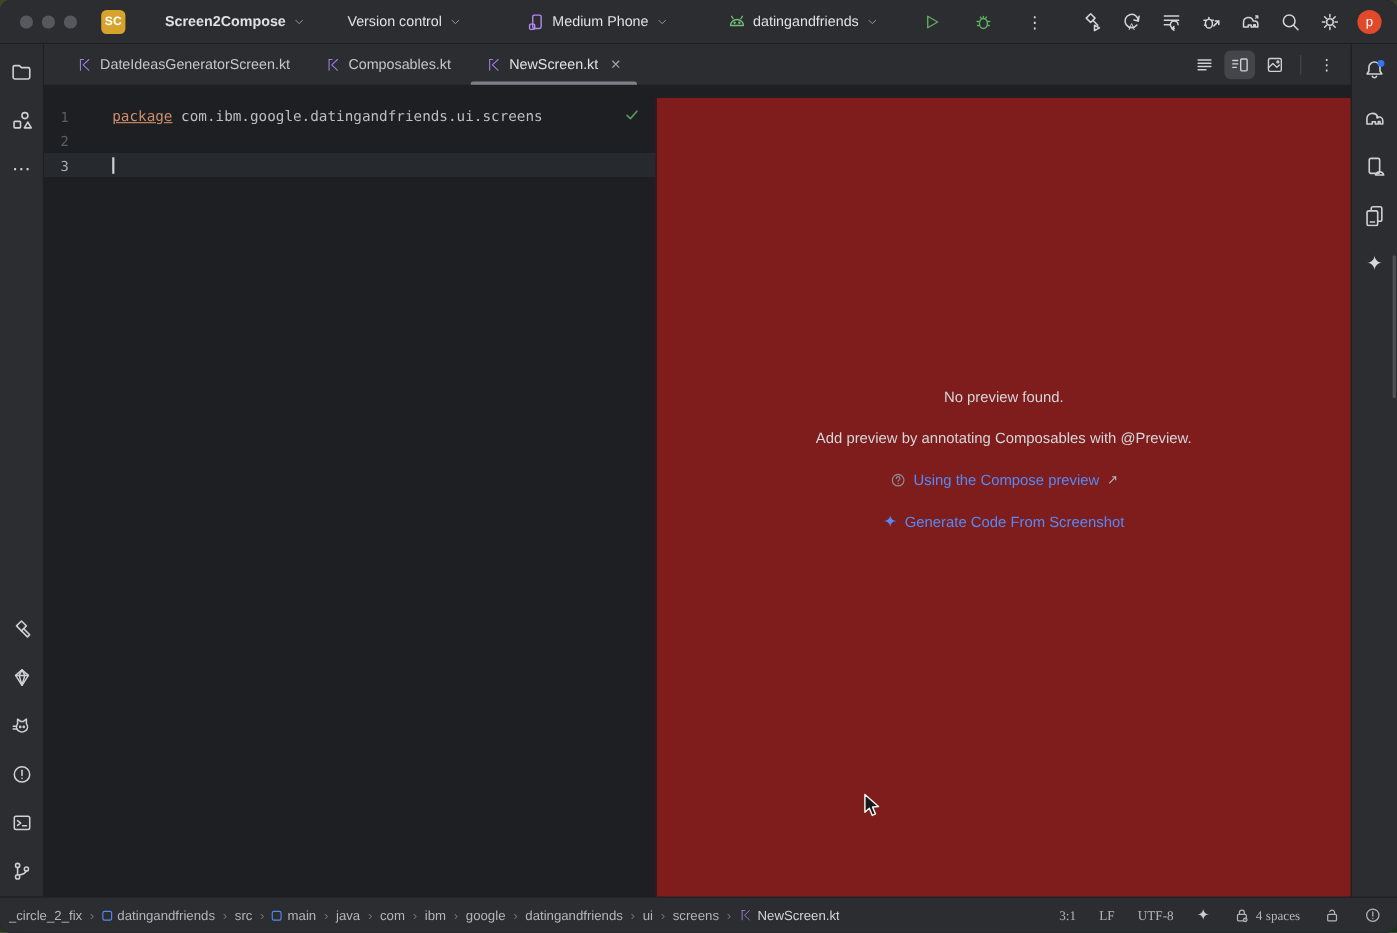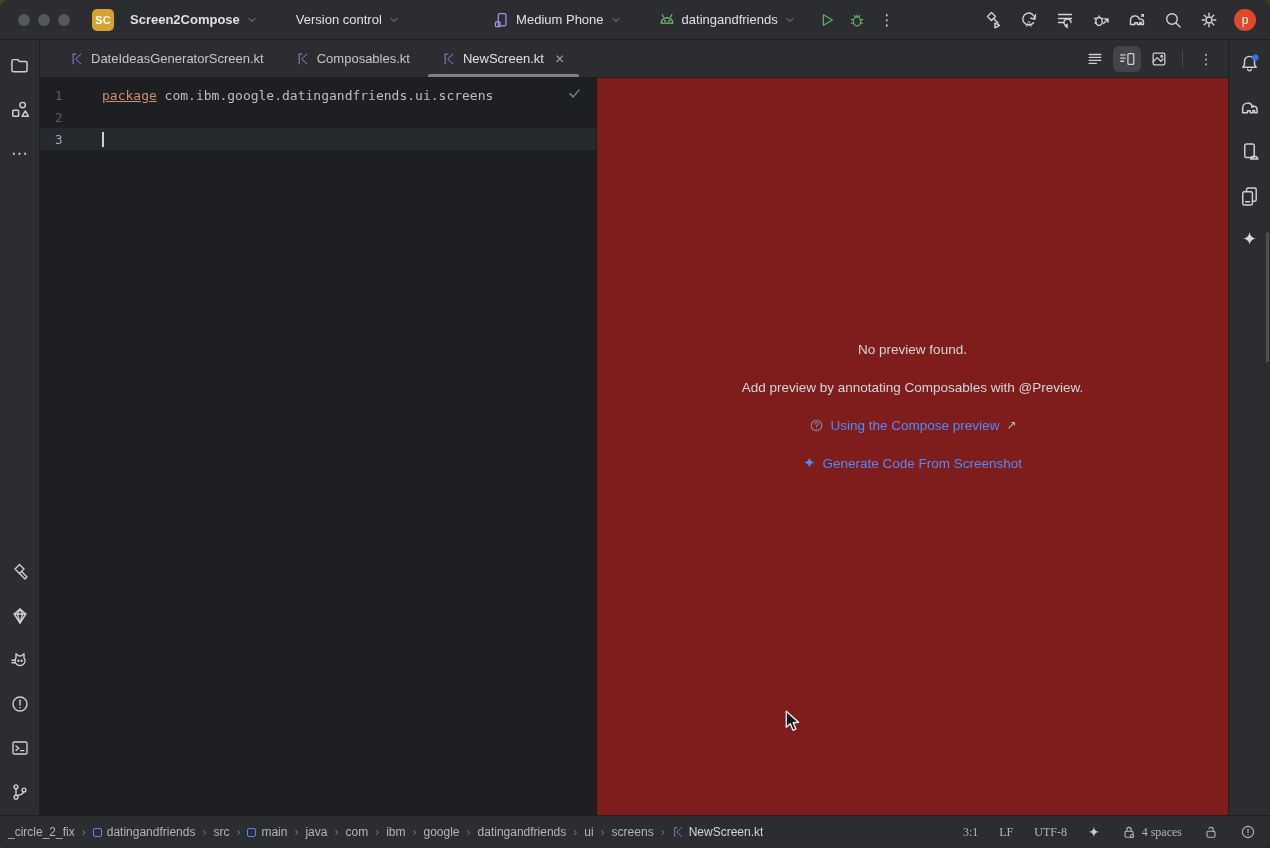--- a/index.html
+++ b/index.html
@@ -25,25 +25,25 @@
   }
   .traffic { display:flex; gap:8px; margin-right:14px; }
   .traffic span { width:12px; height:12px; border-radius:50%; background:#55585c; }
   .badge-sc {
     width:22px; height:22px; border-radius:5px; background:#d8a32c; color:#fff;
     font-size:11px; font-weight:bold; display:flex; align-items:center; justify-content:center;
     letter-spacing:.2px;
   }
   .tb-btn {
     display:flex; align-items:center; gap:6px; height:28px; padding:0 8px;
-    border-radius:6px; color:#dfe1e5; font-size:13px; cursor:default; white-space:nowrap;
+    border-radius:6px; color:#dfe1e5; font-size:13px; cursor:default; white-space:nowrap;margin-left:20px;
   }
   .tb-btn .chev { color:#9da0a6; }
   .tb-name { font-weight:600; }
-  .tb-center { display:flex; align-items:center; gap:0; margin:0 auto; }
+  .tb-center { display:flex; align-items:center; gap:17px; margin:0 auto; }
   .tb-right { display:flex; align-items:center; gap:6px; }
   .tb-icon-btn { width:30px; height:28px; border-radius:6px; display:flex; align-items:center; justify-content:center; color:#d2d4d8; }
   .green { color:#5fad65; }
   .purple-dev { color:#b18af2; }
   .android-green { color:#6dbe76; }
   .avatar {
     width:22px; height:22px; border-radius:50%; background:#e0492a; color:#fff;
     display:flex; align-items:center; justify-content:center; font-size:12px; margin-left:4px;
   }
 
@@ -55,21 +55,21 @@
     align-items:center; padding:12px 0 10px;
   }
   .strip-group { display:flex; flex-direction:column; align-items:center; gap:18px; color:#ced0d4; }
   .strip-btn { width:26px; height:26px; display:flex; align-items:center; justify-content:center; border-radius:6px; }
   .right-strip {
     width:42px; background:#2b2d30; border-left:1px solid #1e1f22; position:relative;
     display:flex; flex-direction:column; align-items:center; gap:18px; padding-top:10px; color:#ced0d4;
   }
   .right-scroll-thumb { position:absolute; right:1px; top:192px; width:3px; height:130px; background:#5a5d61; border-radius:2px; opacity:.75; }
 
-  .center-col { flex:1 1 auto; display:flex; flex-direction:column; min-width:0; }
+  .center-col { flex:1 1 auto; display:flex; flex-direction:column; min-width:0;gap:11px; }
 
   
   .tabbar {
     height:38px; background:#2b2d30; border-bottom:1px solid #1e1f22;
     display:flex; align-items:stretch; padding-left:14px;
   }
   .tab {
     position:relative; display:flex; align-items:center; gap:7px;
     padding:0 16px; font-size:13px; color:#c3c6cc; white-space:nowrap;
   }

